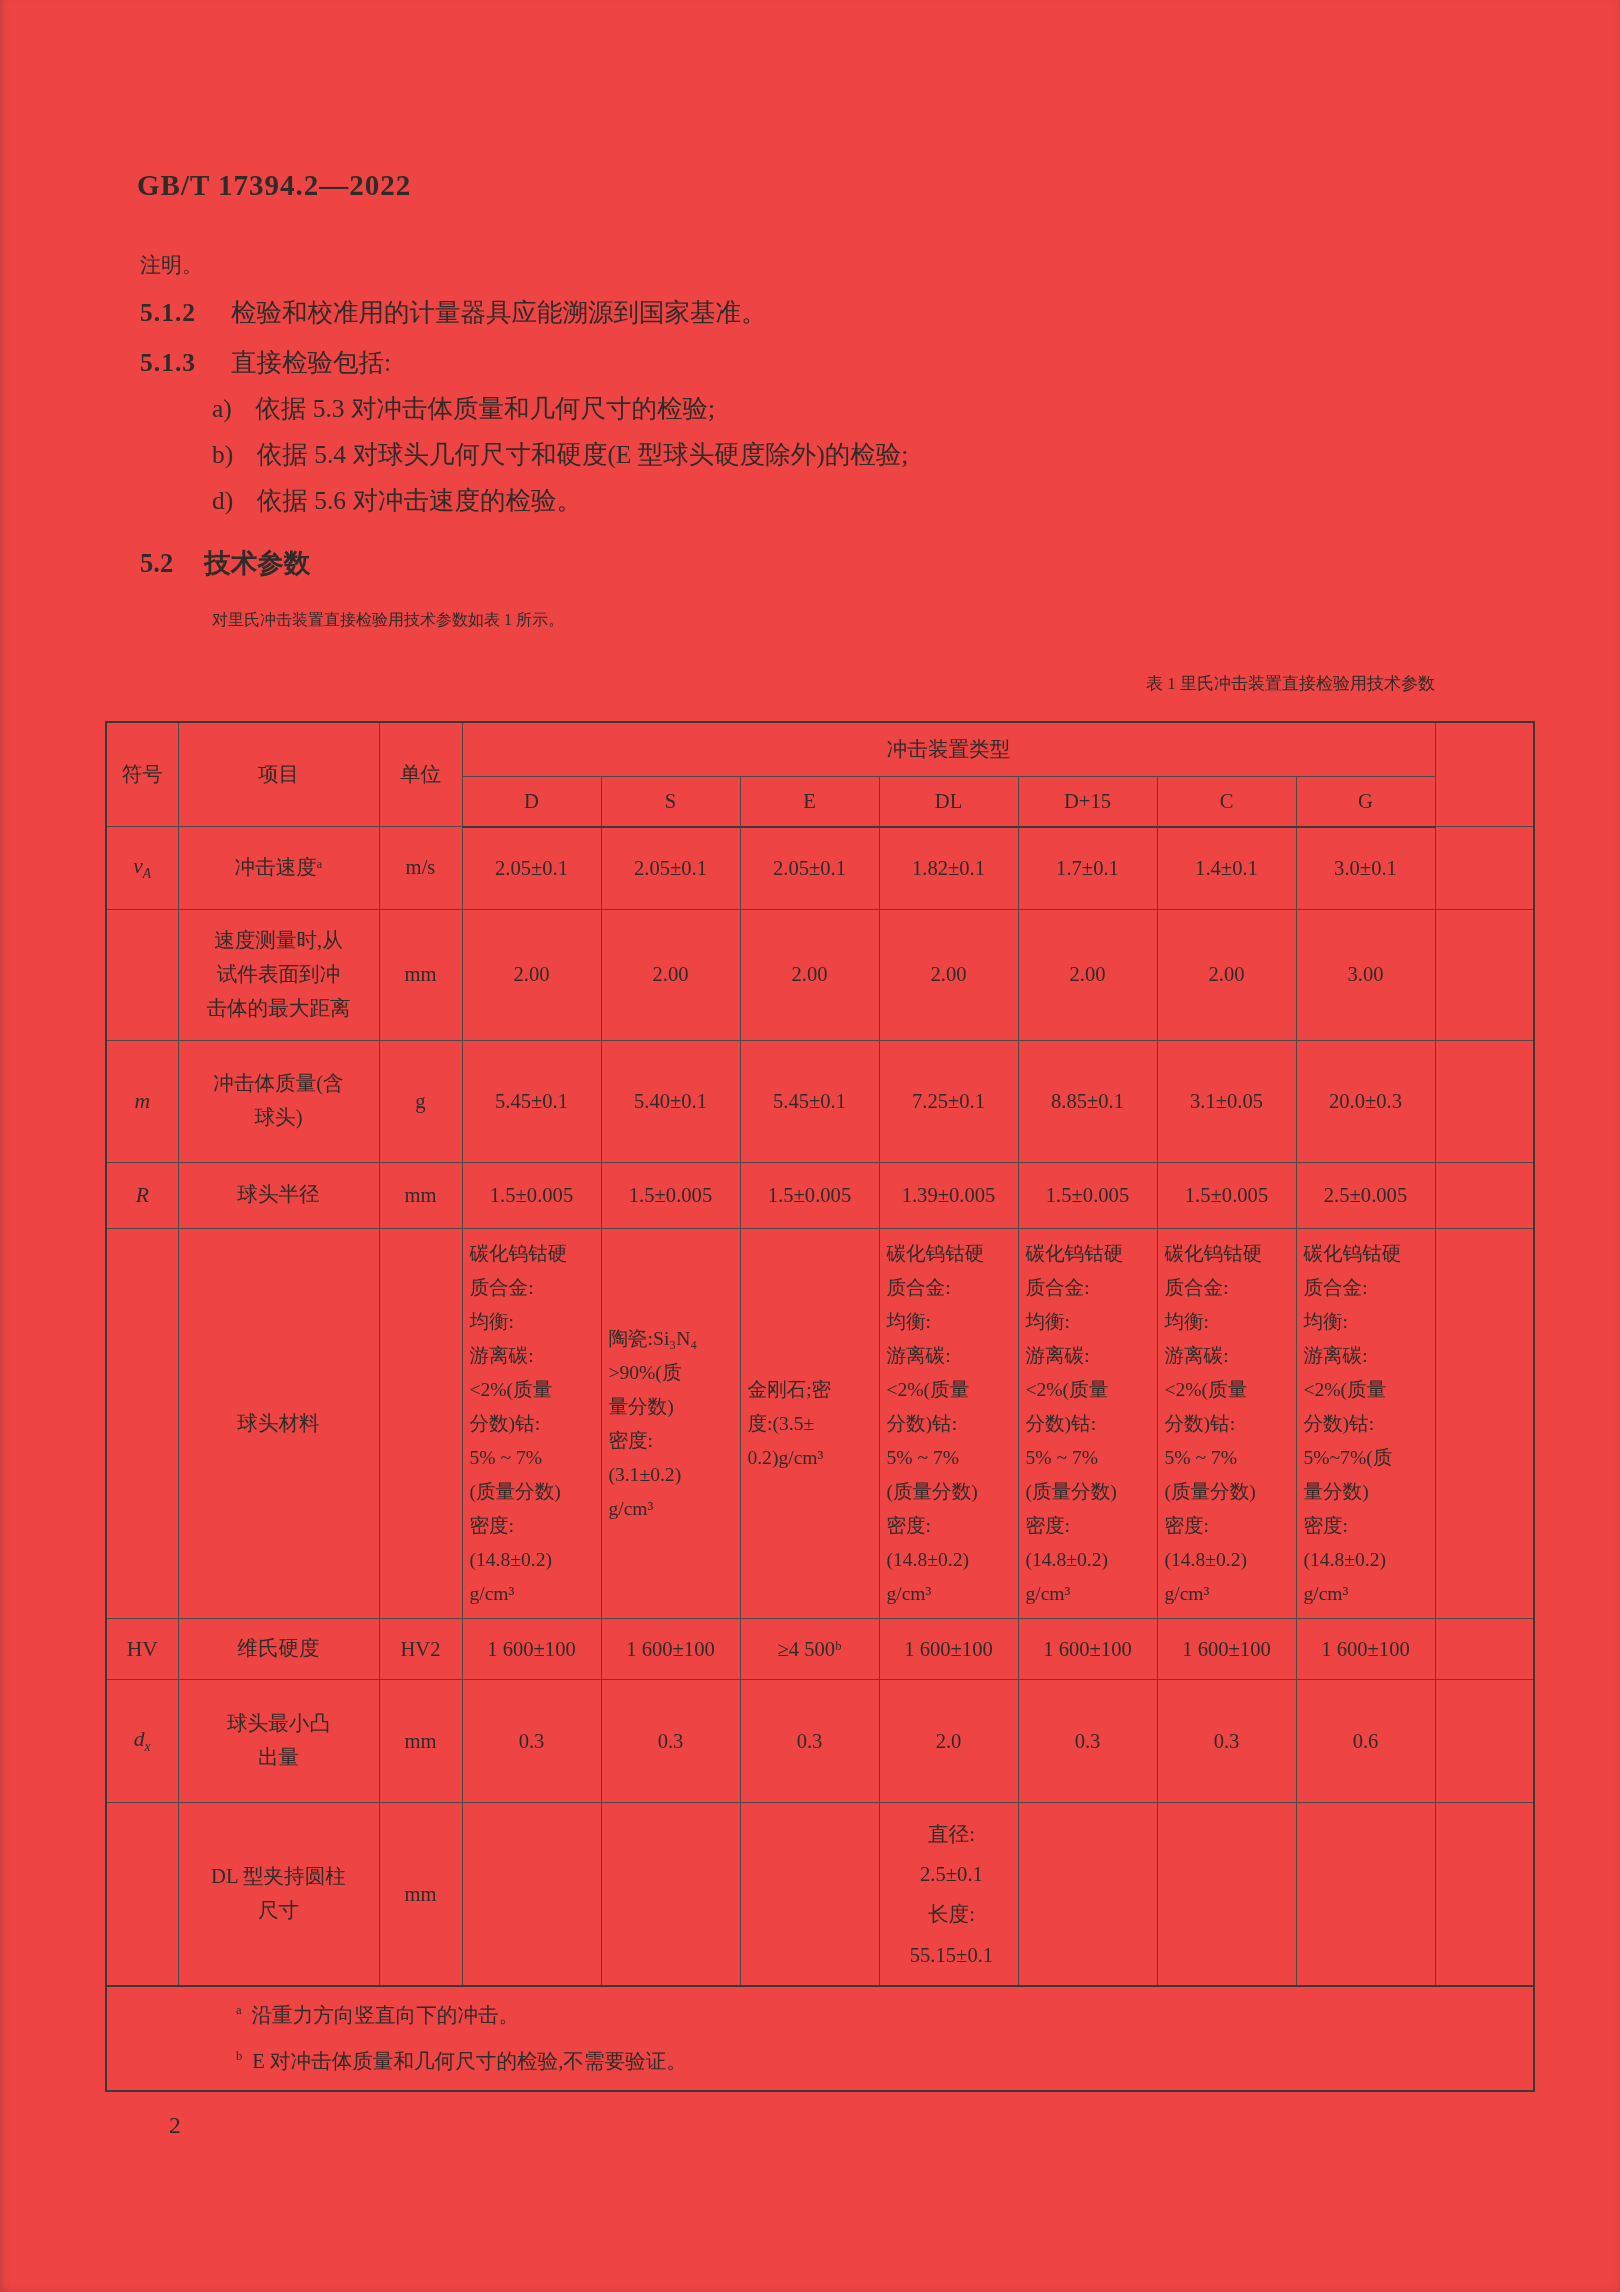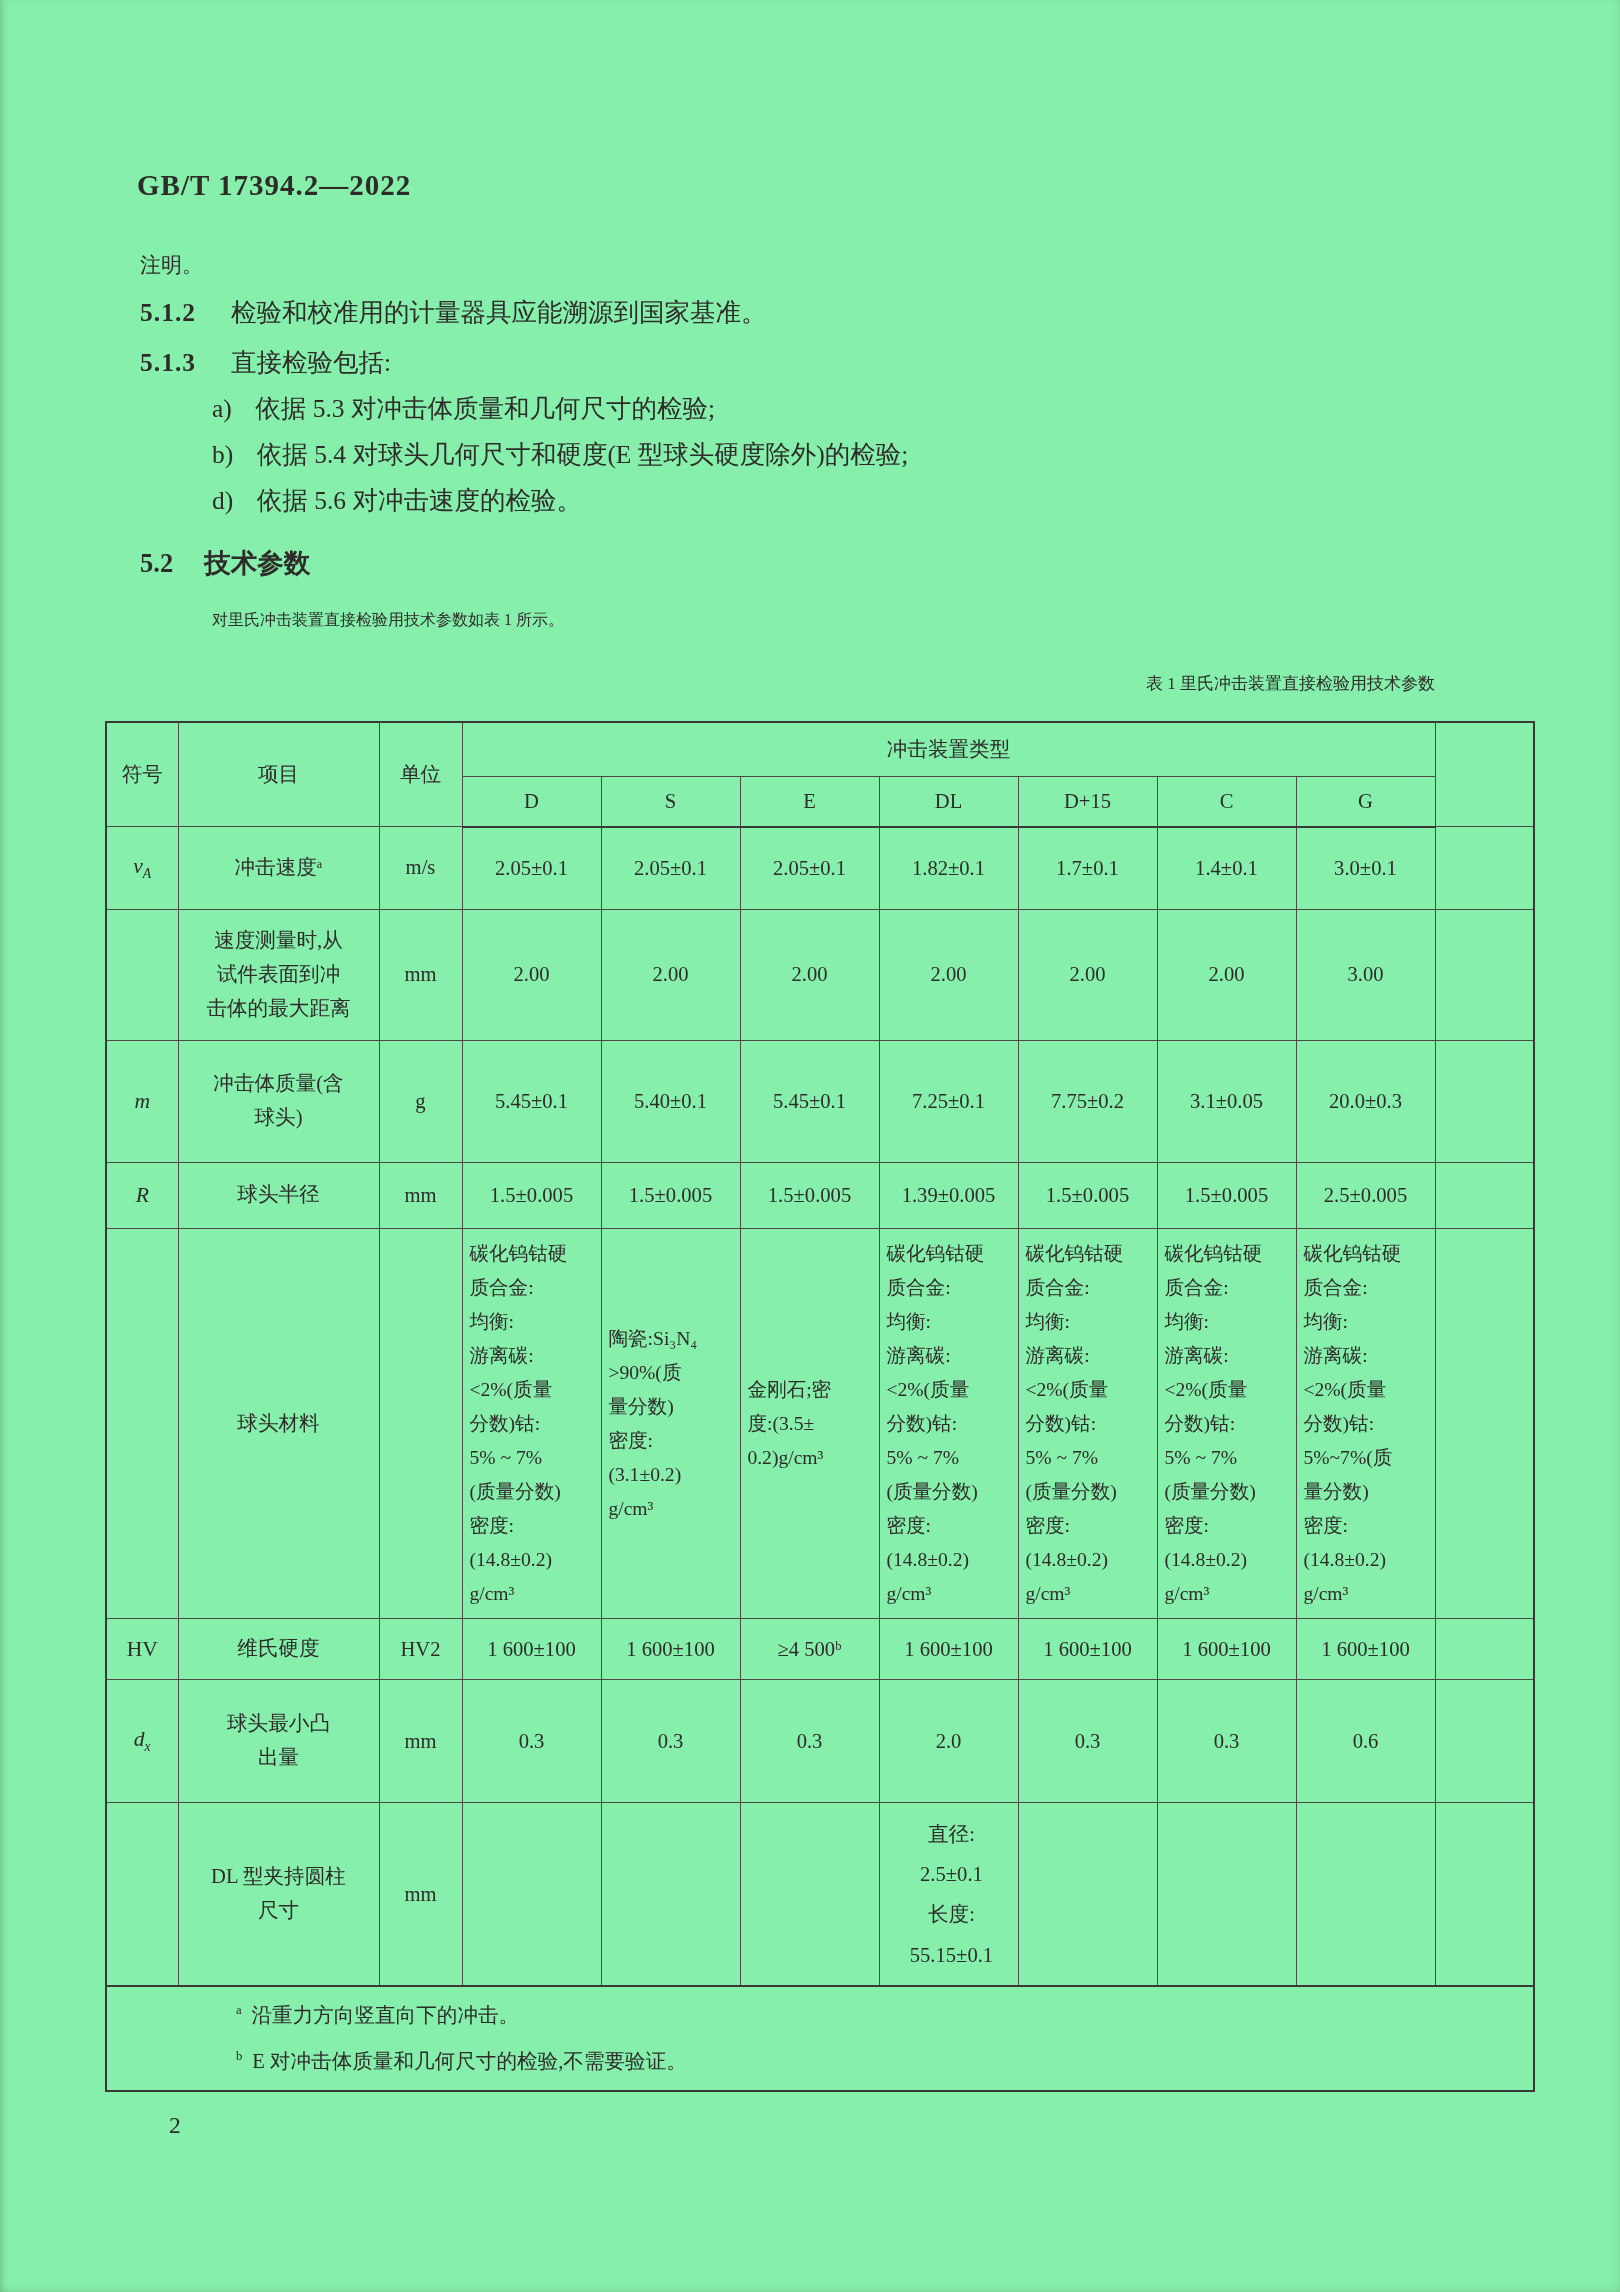--- a/index.html
+++ b/index.html
@@ -1,20 +1,20 @@
 <!DOCTYPE html>
 <html><head>
 <meta charset="utf-8">
 <style>
   html,body { margin:0; padding:0; background:#e8e7e4; }
   .page {
     position:relative;
     width:1620px; height:2293px;
     margin:0 auto;
-    background:#86efac;
+    background:#ef4444;
     box-shadow: inset 5.9px 0 9.8px -5.9px rgba(60,55,45,.35), inset -3.9px -5.9px 11.8px -7.8px rgba(60,55,45,.3);
     font-family:"Liberation Serif","DejaVu Serif",serif;
     color:#2e2c29;
     overflow:hidden;
   }
   .doc-header { margin:169px 0 0 137px; font-size:29px; font-weight:bold; letter-spacing:1px; }
   .note-line  { margin:49px 0 0 140px; font-size:21px; }
   .clause     { margin:15.7px 0 0 140px; font-size:25.5px; }
   .clause .cnum { font-weight:bold; margin-right:35px; letter-spacing:1px; }
   .li         { margin:10.8px 0 0 212px; font-size:25.5px; }
@@ -169,21 +169,21 @@
         </tr>
         <tr class="row-mass">
           <td class="cell-sym it"><span class="symmain">m</span></td>
           <td class="cell-item">冲击体质量(含
 球头)</td>
           <td class="cell-unit">g</td>
           <td class="cell-val">5.45±0.1</td>
           <td class="cell-val">5.40±0.1</td>
           <td class="cell-val">5.45±0.1</td>
           <td class="cell-val">7.25±0.1</td>
-          <td class="cell-val">7.75±0.2</td>
+          <td class="cell-val">8.85±0.1</td>
           <td class="cell-val">3.1±0.05</td>
           <td class="cell-val">20.0±0.3</td>
           <td class="gutter"></td>
         </tr>
         <tr class="row-radius">
           <td class="cell-sym it"><span class="symmain">R</span></td>
           <td class="cell-item">球头半径</td>
           <td class="cell-unit">mm</td>
           <td class="cell-val">1.5±0.005</td>
           <td class="cell-val">1.5±0.005</td>

